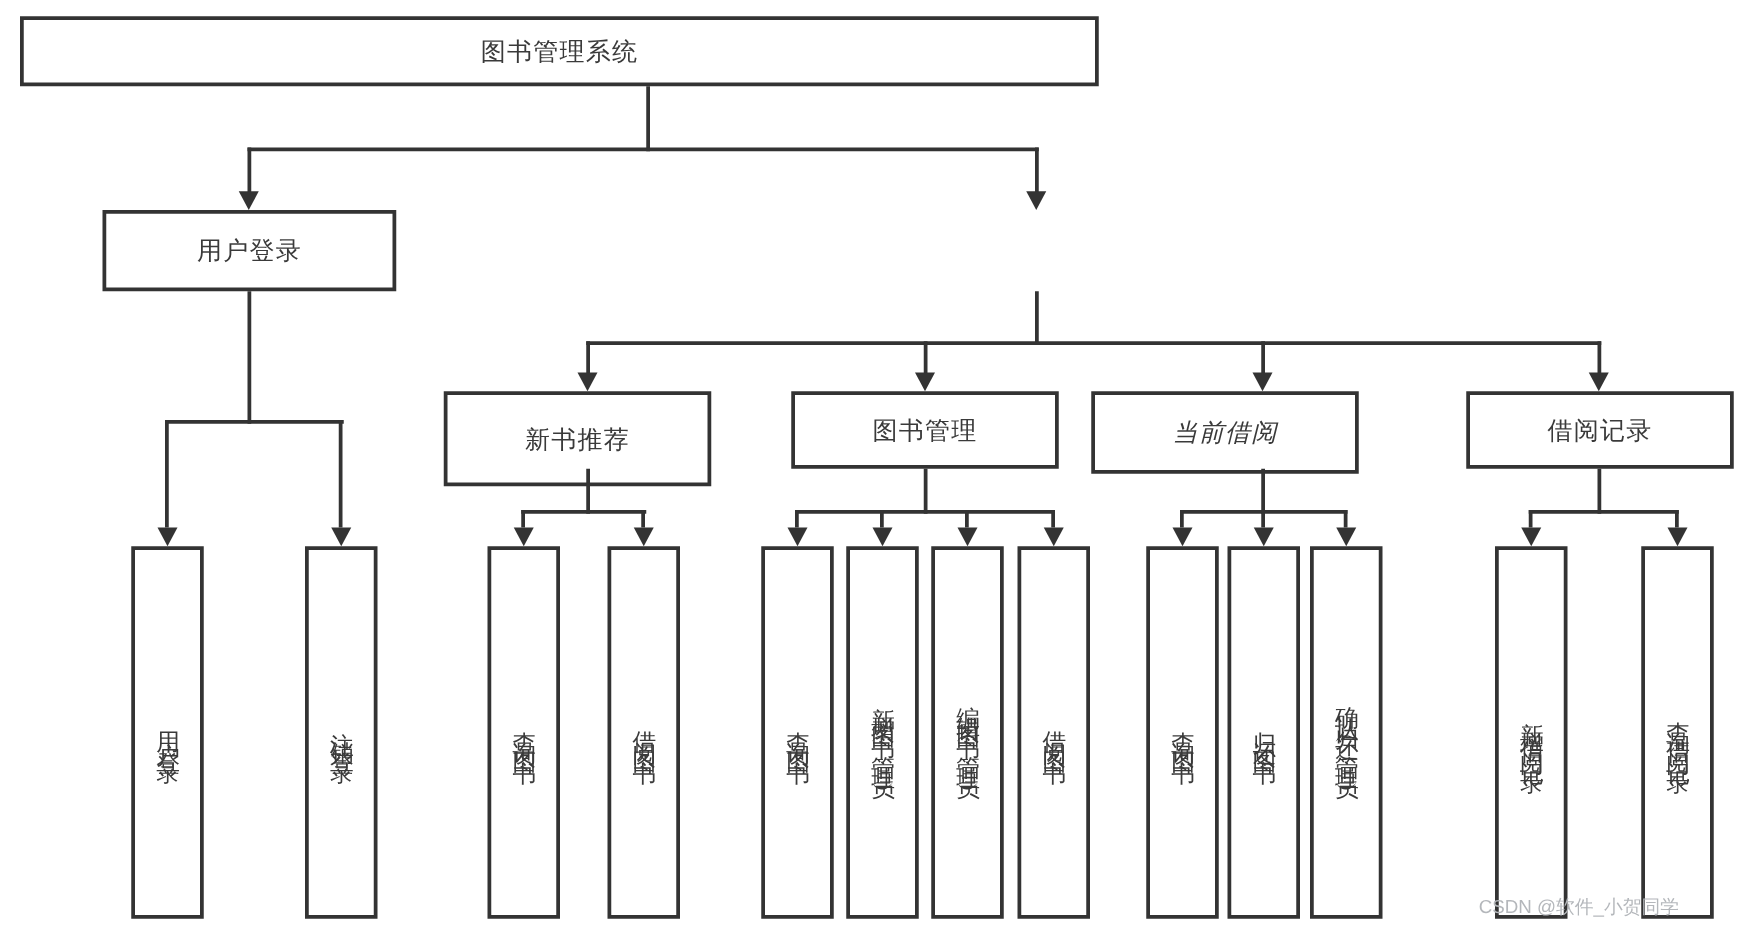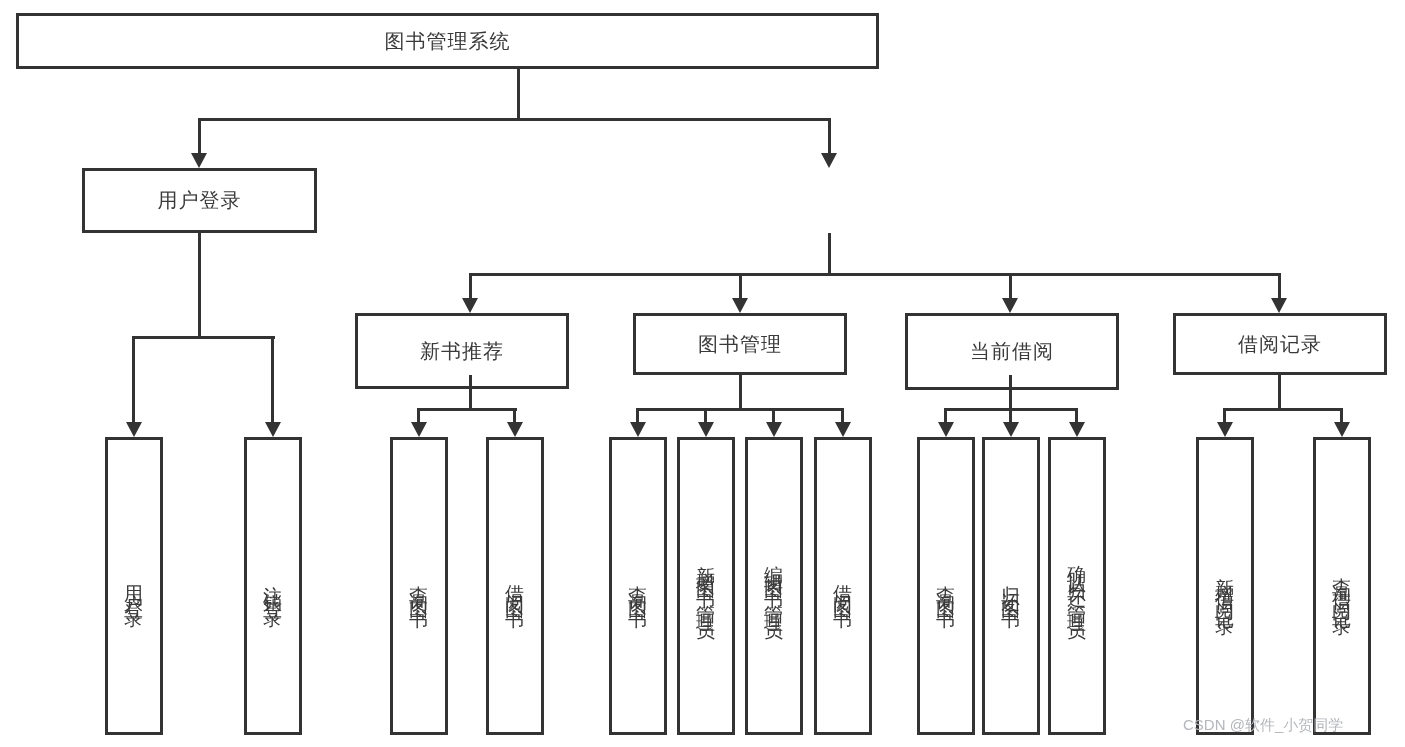--- a/index.html
+++ b/index.html
@@ -77,21 +77,21 @@
   <div class="arrowhead" style="left:462px;top:298px;"></div>
   <div class="vline" style="left:739px;top:273px;height:27px;"></div>
   <div class="arrowhead" style="left:732px;top:298px;"></div>
   <div class="vline" style="left:1009px;top:273px;height:27px;"></div>
   <div class="arrowhead" style="left:1002px;top:298px;"></div>
   <div class="vline" style="left:1278px;top:273px;height:27px;"></div>
   <div class="arrowhead" style="left:1271px;top:298px;"></div>
 
   <div class="node" style="left:355px;top:313px;width:214px;height:76px;">新书推荐</div>
   <div class="node" style="left:633px;top:313px;width:214px;height:62px;">图书管理</div>
-  <div class="node" style="left:905px;top:313px;width:214px;height:77px;">当前借阅</div>
+  <div class="node" style="left:873px;top:313px;width:214px;height:66px;font-style:italic;">当前借阅</div>
   <div class="node" style="left:1173px;top:313px;width:214px;height:62px;">借阅记录</div>
 
   <div class="vline" style="left:469px;top:375px;height:36px;"></div>
   <div class="hline" style="left:417px;top:408px;width:100px;"></div>
   <div class="vline" style="left:417px;top:408px;height:14px;"></div>
   <div class="arrowhead" style="left:411px;top:422px;"></div>
   <div class="vline" style="left:513px;top:408px;height:14px;"></div>
   <div class="arrowhead" style="left:507px;top:422px;"></div>
 
   <div class="vline" style="left:739px;top:375px;height:36px;"></div>

